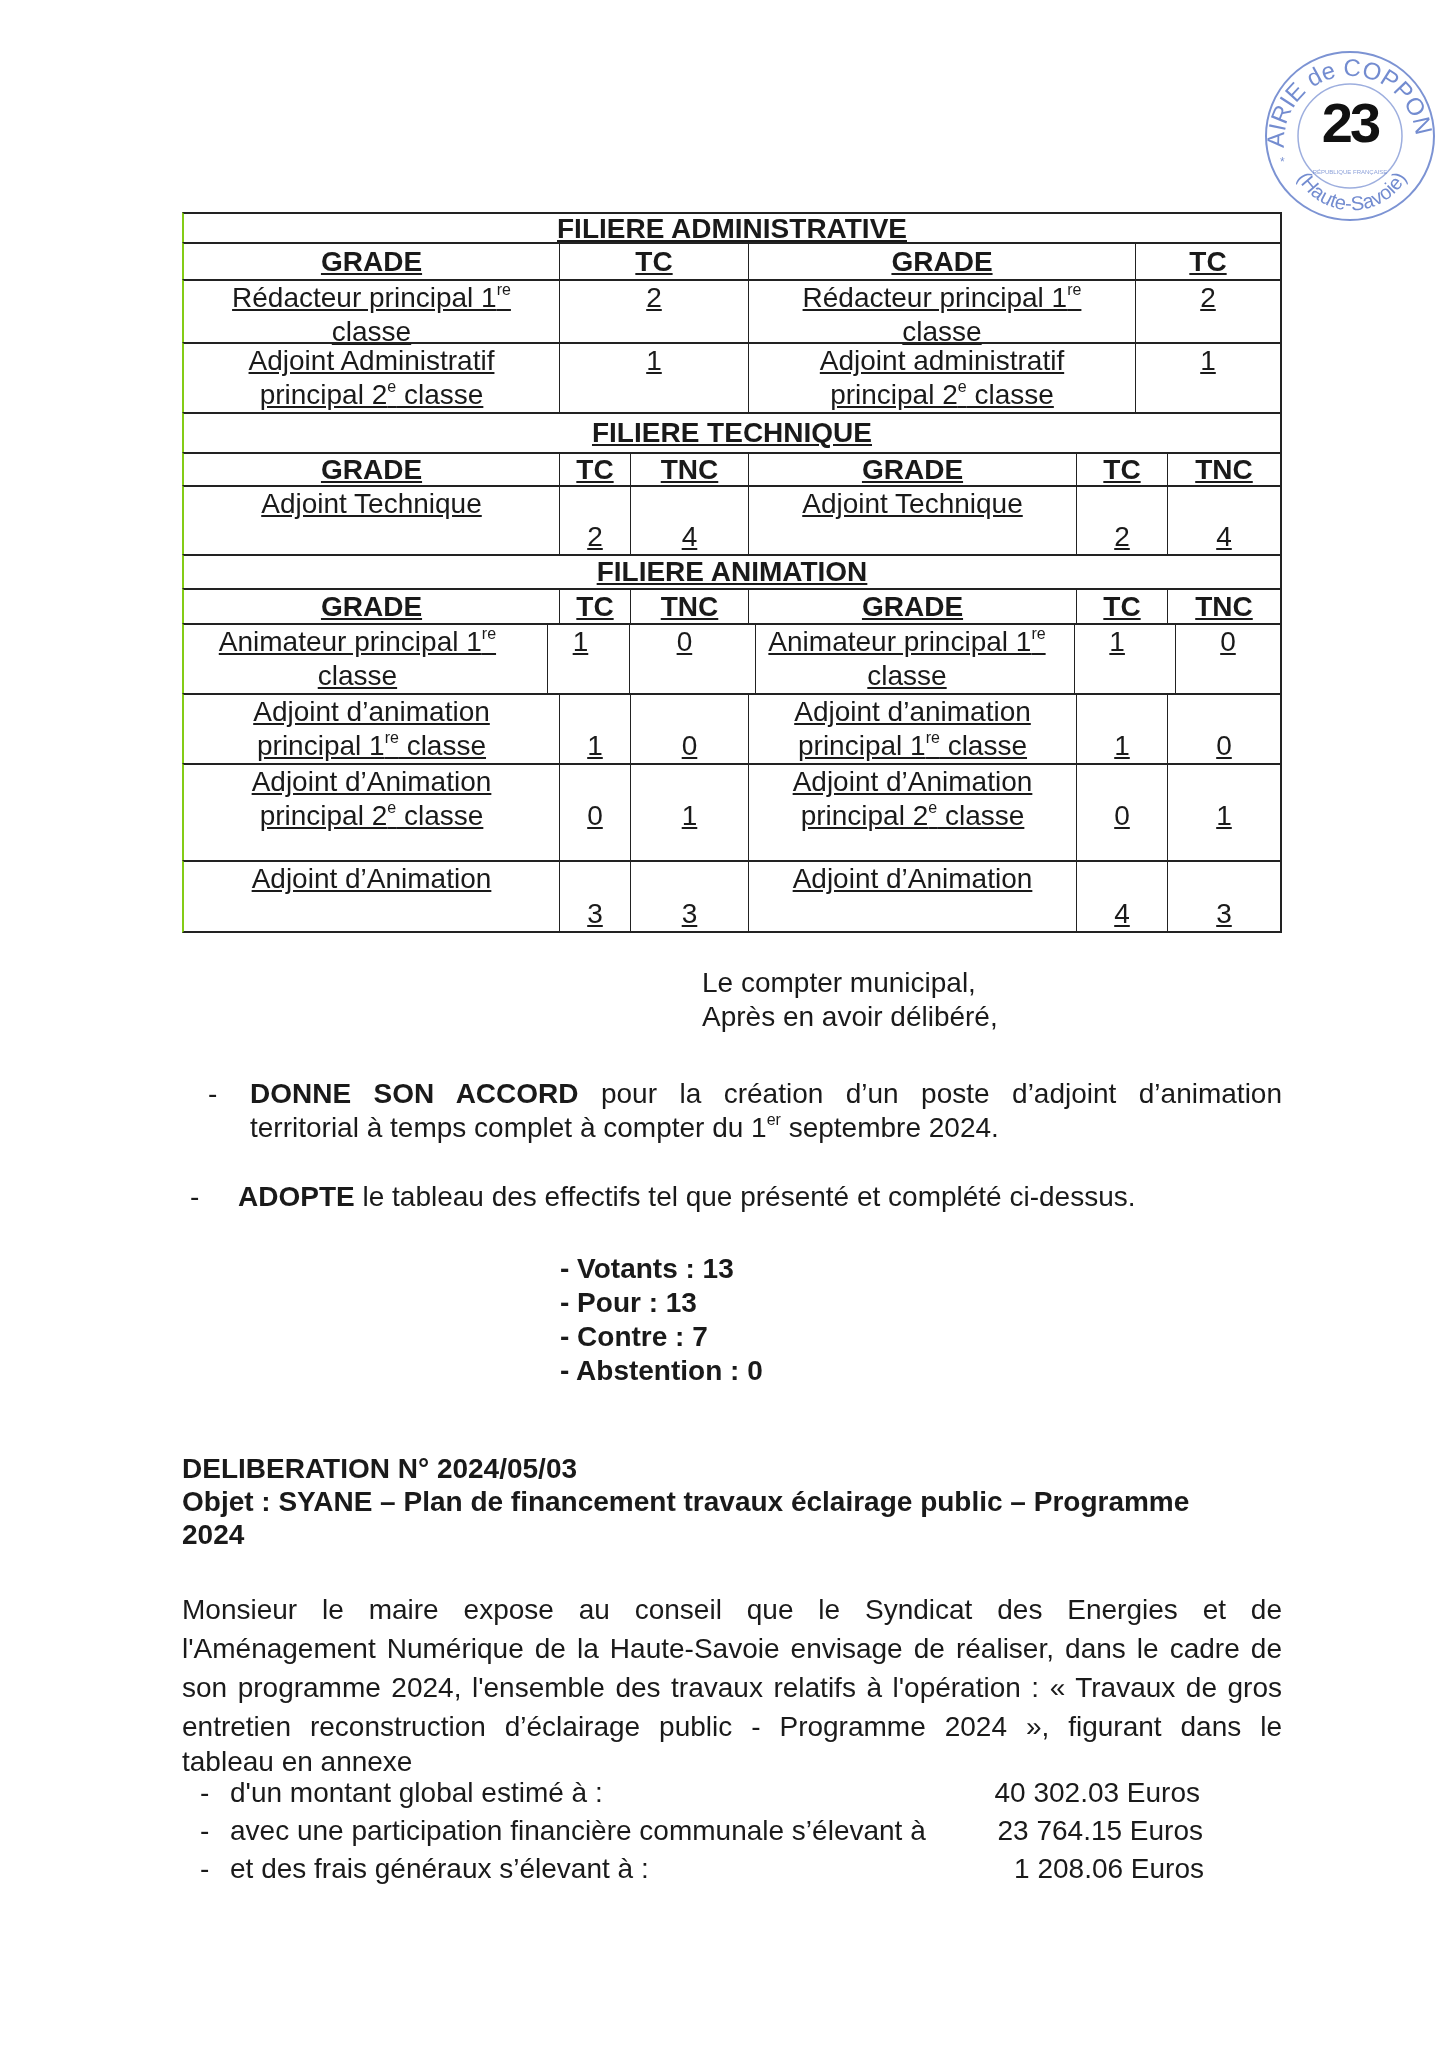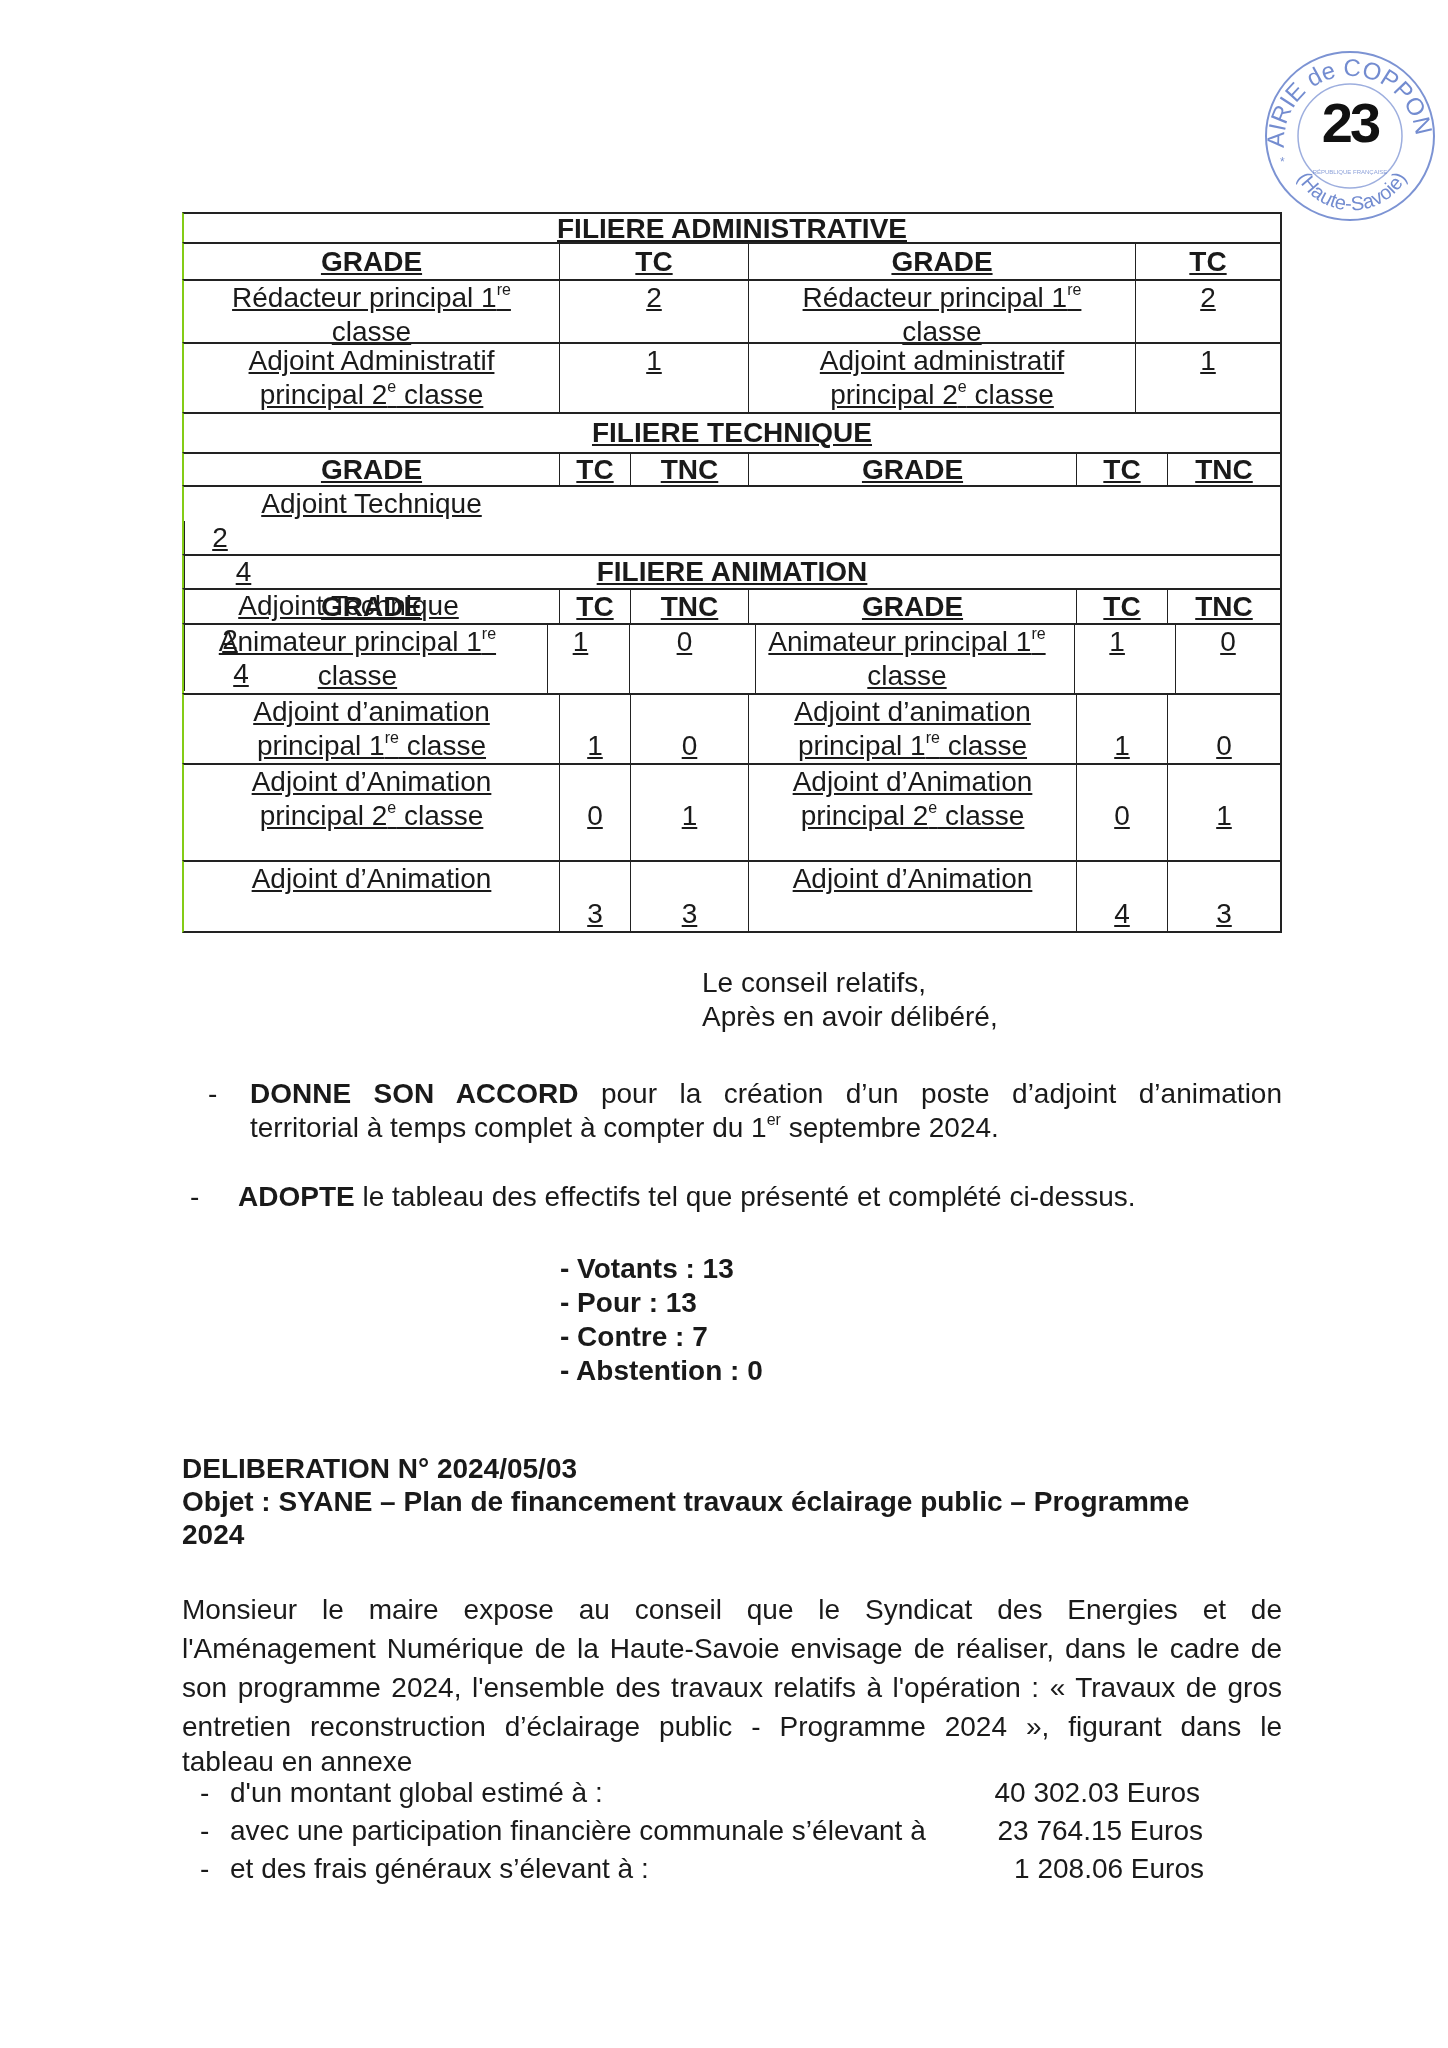--- a/index.html
+++ b/index.html
@@ -89,21 +89,21 @@
     <div class="title mid">FILIERE TECHNIQUE</div>
   </div>
   <div class="row" style="height:33px;">
     <div class="cell t1 hd mid">GRADE</div>
     <div class="cell t2 hd mid">TC</div>
     <div class="cell t3 hd mid">TNC</div>
     <div class="cell t4 hd mid">GRADE</div>
     <div class="cell t5 hd mid">TC</div>
     <div class="cell t6 hd mid">TNC</div>
   </div>
-  <div class="row" style="height:69px;flex-direction:column;">
+  <div class="row" style="height:69px;">
     <div class="cell t1 top">Adjoint Technique</div>
     <div class="cell t2 bottom">2</div>
     <div class="cell t3 bottom">4</div>
     <div class="cell t4 top">Adjoint Technique</div>
     <div class="cell t5 bottom">2</div>
     <div class="cell t6 bottom">4</div>
   </div>
 
   <div class="row" style="height:34px;">
     <div class="title mid">FILIERE ANIMATION</div>
@@ -144,21 +144,21 @@
     <div class="cell t1 top">Adjoint d’Animation</div>
     <div class="cell t2 bottom">3</div>
     <div class="cell t3 bottom">3</div>
     <div class="cell t4 top">Adjoint d’Animation</div>
     <div class="cell t5 bottom">4</div>
     <div class="cell t6 bottom">3</div>
   </div>
 </div>
 
 <div class="abs p" style="left:702px; top:966px;">
-  <div>Le conseil relatifs,</div>
+  <div>Le compter municipal,</div>
   <div>Après en avoir délibéré,</div>
 </div>
 
 <span class="dash" style="left:208px; top:1077px;">-</span>
 <div class="abs p" style="left:250px; top:1077px; width:1032px;">
   <div class="just"><span class="b">DONNE SON ACCORD</span><span> pour la création d’un poste d’adjoint d’animation</span></div>
   <div><span>territorial à temps complet à compter du 1</span><sup>er</sup><span> septembre 2024.</span></div>
 </div>
 
 <span class="dash" style="left:190px; top:1180px;">-</span>

